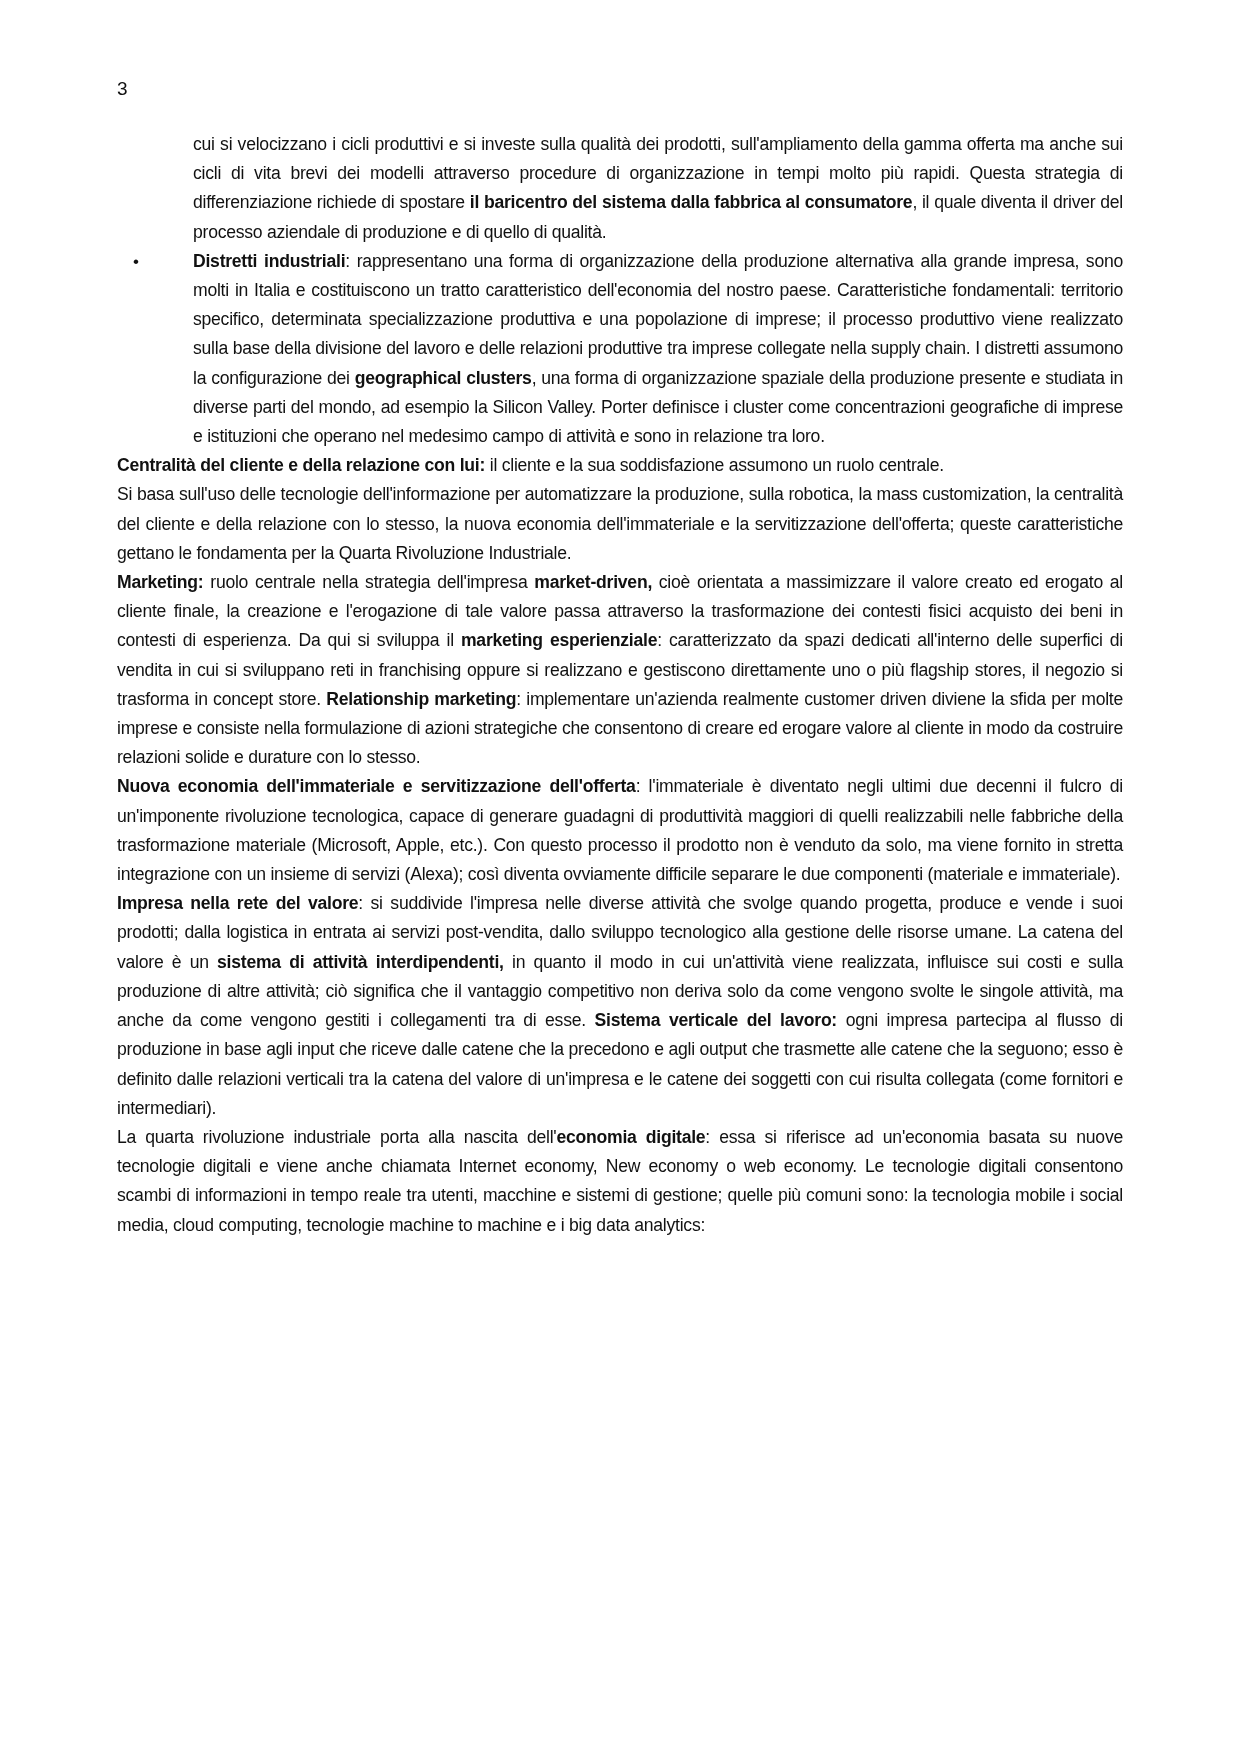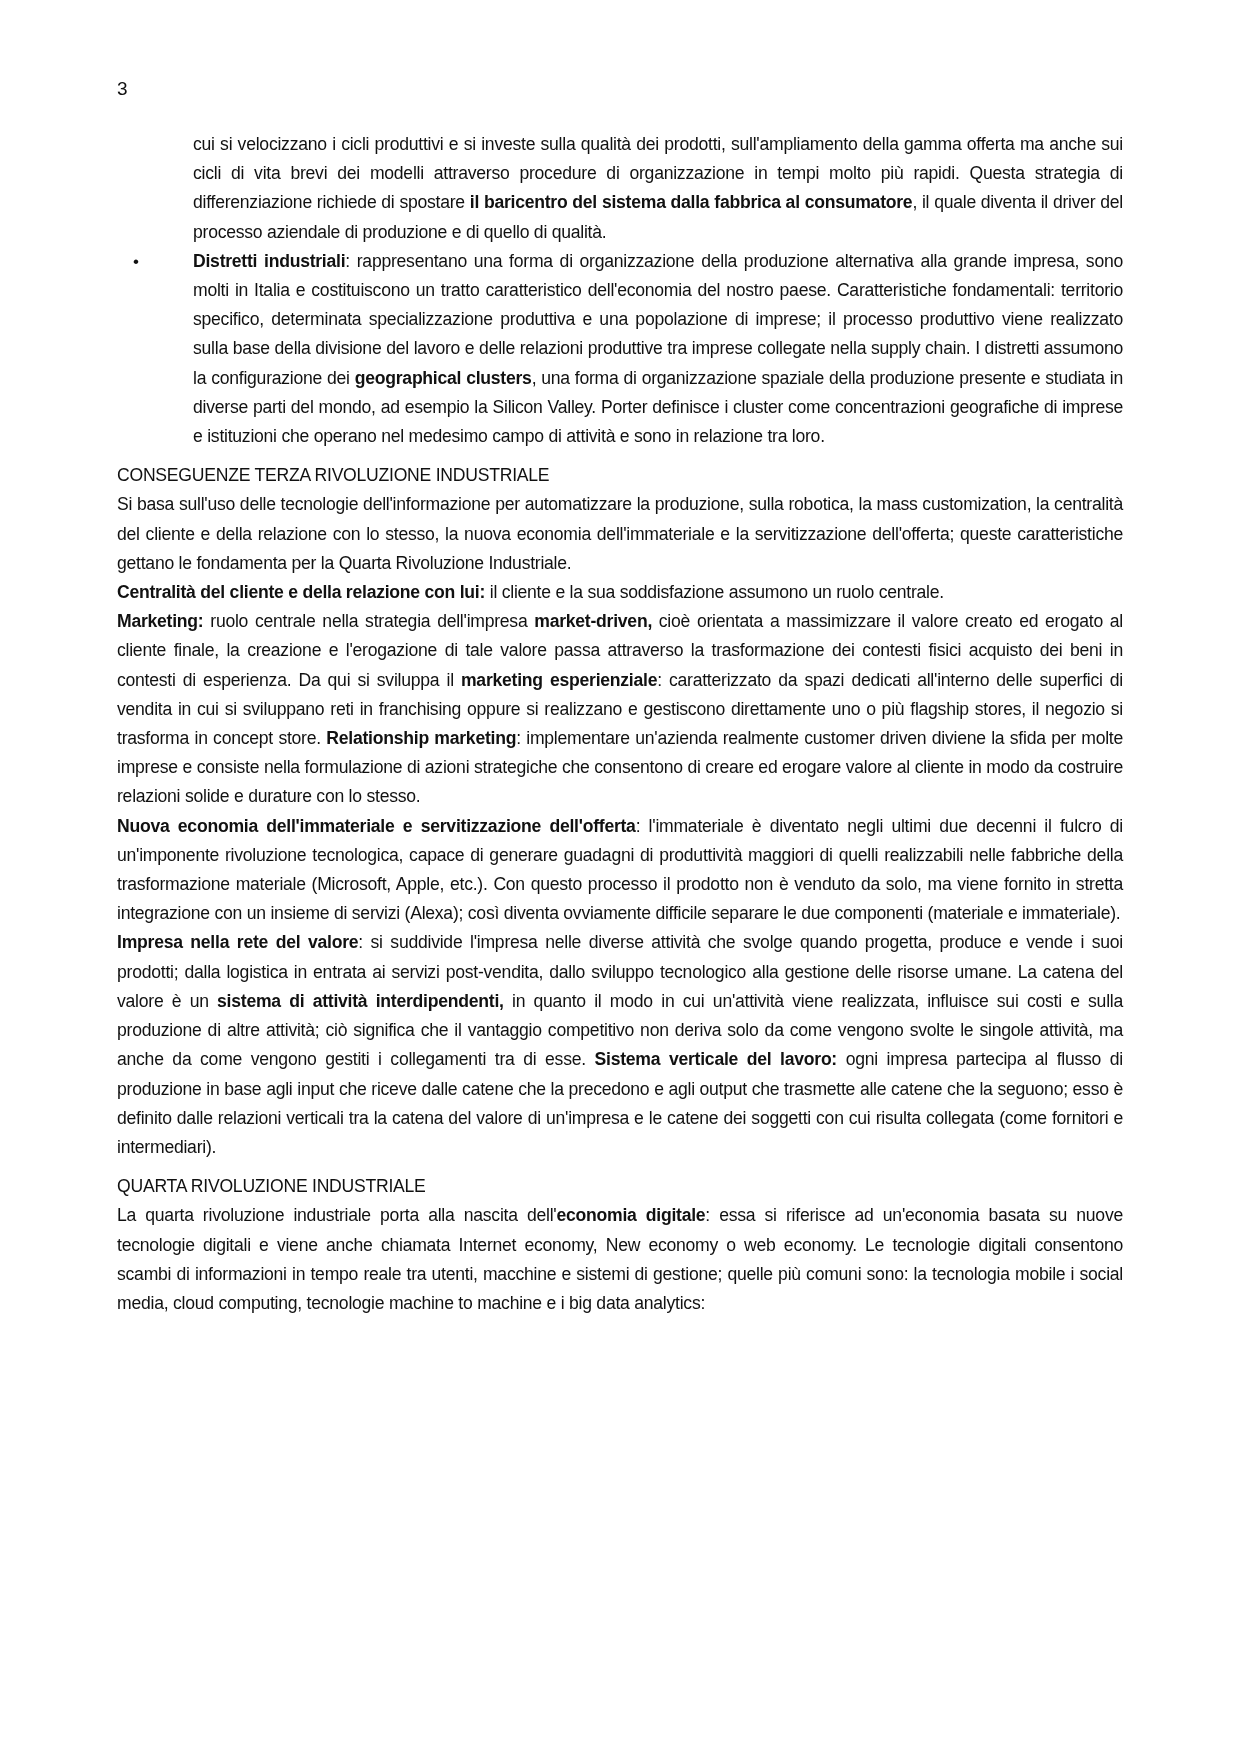--- a/index.html
+++ b/index.html
@@ -31,27 +31,25 @@
 
 <div class="content">
 
   <p class="indent"><span>cui si velocizzano i cicli produttivi e si investe sulla qualità dei prodotti, sull'ampliamento della gamma offerta ma anche sui cicli di vita brevi dei modelli attraverso procedure di organizzazione in tempi molto più rapidi. Questa strategia di differenziazione richiede di spostare </span><b>il baricentro del sistema dalla fabbrica al consumatore</b><span>, il quale diventa il driver del processo aziendale di produzione e di quello di qualità.</span></p>
 
   <div class="bullet-item">
     <span class="bullet">•</span>
     <b>Distretti industriali</b><span>: rappresentano una forma di organizzazione della produzione alternativa alla grande impresa, sono molti in Italia e costituiscono un tratto caratteristico dell'economia del nostro paese. Caratteristiche fondamentali: territorio specifico, determinata specializzazione produttiva e una popolazione di imprese; il processo produttivo viene realizzato sulla base della divisione del lavoro e delle relazioni produttive tra imprese collegate nella supply chain. I distretti assumono la configurazione dei </span><b>geographical clusters</b><span>, una forma di organizzazione spaziale della produzione presente e studiata in diverse parti del mondo, ad esempio la Silicon Valley. Porter definisce i cluster come concentrazioni geografiche di imprese e istituzioni che operano nel medesimo campo di attività e sono in relazione tra loro.</span>
   </div>
 
-  <p class="section-heading">CONSEGUENZE TERZA RIVOLUZIONE INDUSTRIALE</p>
+  <p><b>Centralità del cliente e della relazione con lui:</b><span> il cliente e la sua soddisfazione assumono un ruolo centrale.</span></p>
+
   <p>Si basa sull'uso delle tecnologie dell'informazione per automatizzare la produzione, sulla robotica, la mass customization, la centralità del cliente e della relazione con lo stesso, la nuova economia dell'immateriale e la servitizzazione dell'offerta; queste caratteristiche gettano le fondamenta per la Quarta Rivoluzione Industriale.</p>
-
-  <p><b>Centralità del cliente e della relazione con lui:</b><span> il cliente e la sua soddisfazione assumono un ruolo centrale.</span></p>
 
   <p><b>Marketing:</b><span> ruolo centrale nella strategia dell'impresa </span><b>market-driven,</b><span> cioè orientata a massimizzare il valore creato ed erogato al cliente finale, la creazione e l'erogazione di tale valore passa attraverso la trasformazione dei contesti fisici acquisto dei beni in contesti di esperienza. Da qui si sviluppa il </span><b>marketing esperienziale</b><span>: caratterizzato da spazi dedicati all'interno delle superfici di vendita in cui si sviluppano reti in franchising oppure si realizzano e gestiscono direttamente uno o più flagship stores, il negozio si trasforma in concept store. </span><b>Relationship marketing</b><span>: implementare un'azienda realmente customer driven diviene la sfida per molte imprese e consiste nella formulazione di azioni strategiche che consentono di creare ed erogare valore al cliente in modo da costruire relazioni solide e durature con lo stesso.</span></p>
 
   <p><b>Nuova economia dell'immateriale e servitizzazione dell'offerta</b><span>: l'immateriale è diventato negli ultimi due decenni il fulcro di un'imponente rivoluzione tecnologica, capace di generare guadagni di produttività maggiori di quelli realizzabili nelle fabbriche della trasformazione materiale (Microsoft, Apple, etc.). Con questo processo il prodotto non è venduto da solo, ma viene fornito in stretta integrazione con un insieme di servizi (Alexa); così diventa ovviamente difficile separare le due componenti (materiale e immateriale).</span></p>
 
   <p><b>Impresa nella rete del valore</b><span>: si suddivide l'impresa nelle diverse attività che svolge quando progetta, produce e vende i suoi prodotti; dalla logistica in entrata ai servizi post-vendita, dallo sviluppo tecnologico alla gestione delle risorse umane. La catena del valore è un </span><b>sistema di attività interdipendenti,</b><span> in quanto il modo in cui un'attività viene realizzata, influisce sui costi e sulla produzione di altre attività; ciò significa che il vantaggio competitivo non deriva solo da come vengono svolte le singole attività, ma anche da come vengono gestiti i collegamenti tra di esse. </span><b>Sistema verticale del lavoro:</b><span> ogni impresa partecipa al flusso di produzione in base agli input che riceve dalle catene che la precedono e agli output che trasmette alle catene che la seguono; esso è definito dalle relazioni verticali tra la catena del valore di un'impresa e le catene dei soggetti con cui risulta collegata (come fornitori e intermediari).</span></p>
 
-  <p class="section-heading">QUARTA RIVOLUZIONE INDUSTRIALE</p>
   <p><span>La quarta rivoluzione industriale porta alla nascita dell'</span><b>economia digitale</b><span>: essa si riferisce ad un'economia basata su nuove tecnologie digitali e viene anche chiamata Internet economy, New economy o web economy. Le tecnologie digitali consentono scambi di informazioni in tempo reale tra utenti, macchine e sistemi di gestione; quelle più comuni sono: la tecnologia mobile i social media, cloud computing, tecnologie machine to machine e i big data analytics:</span></p>
 
 </div>
 
 </body></html>

